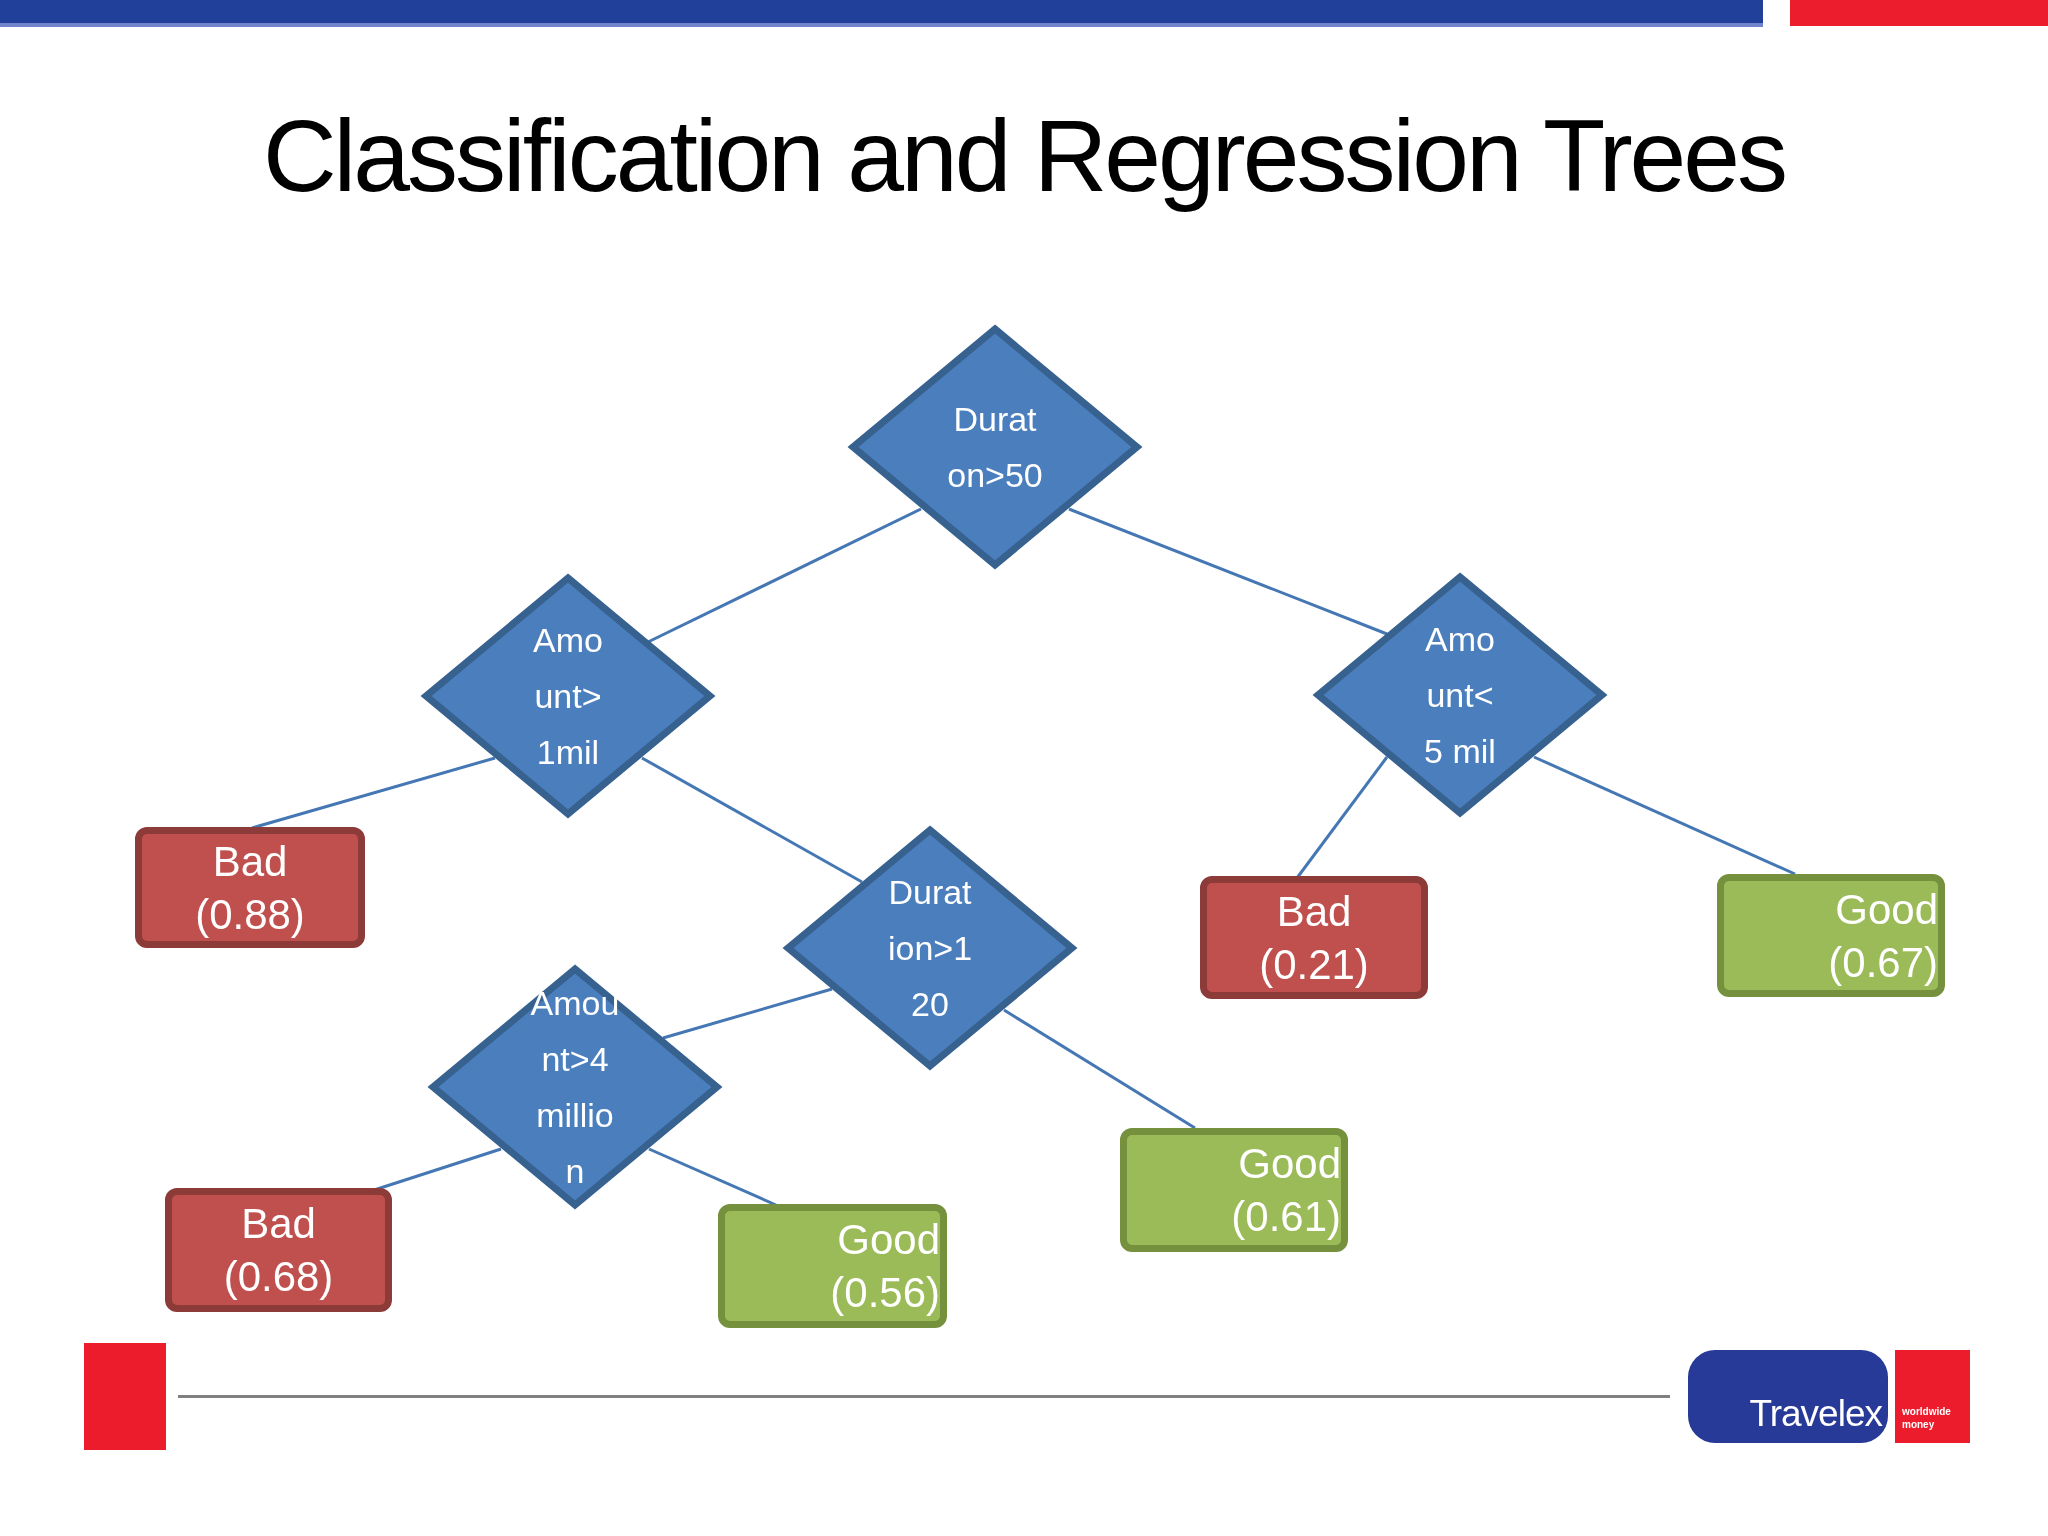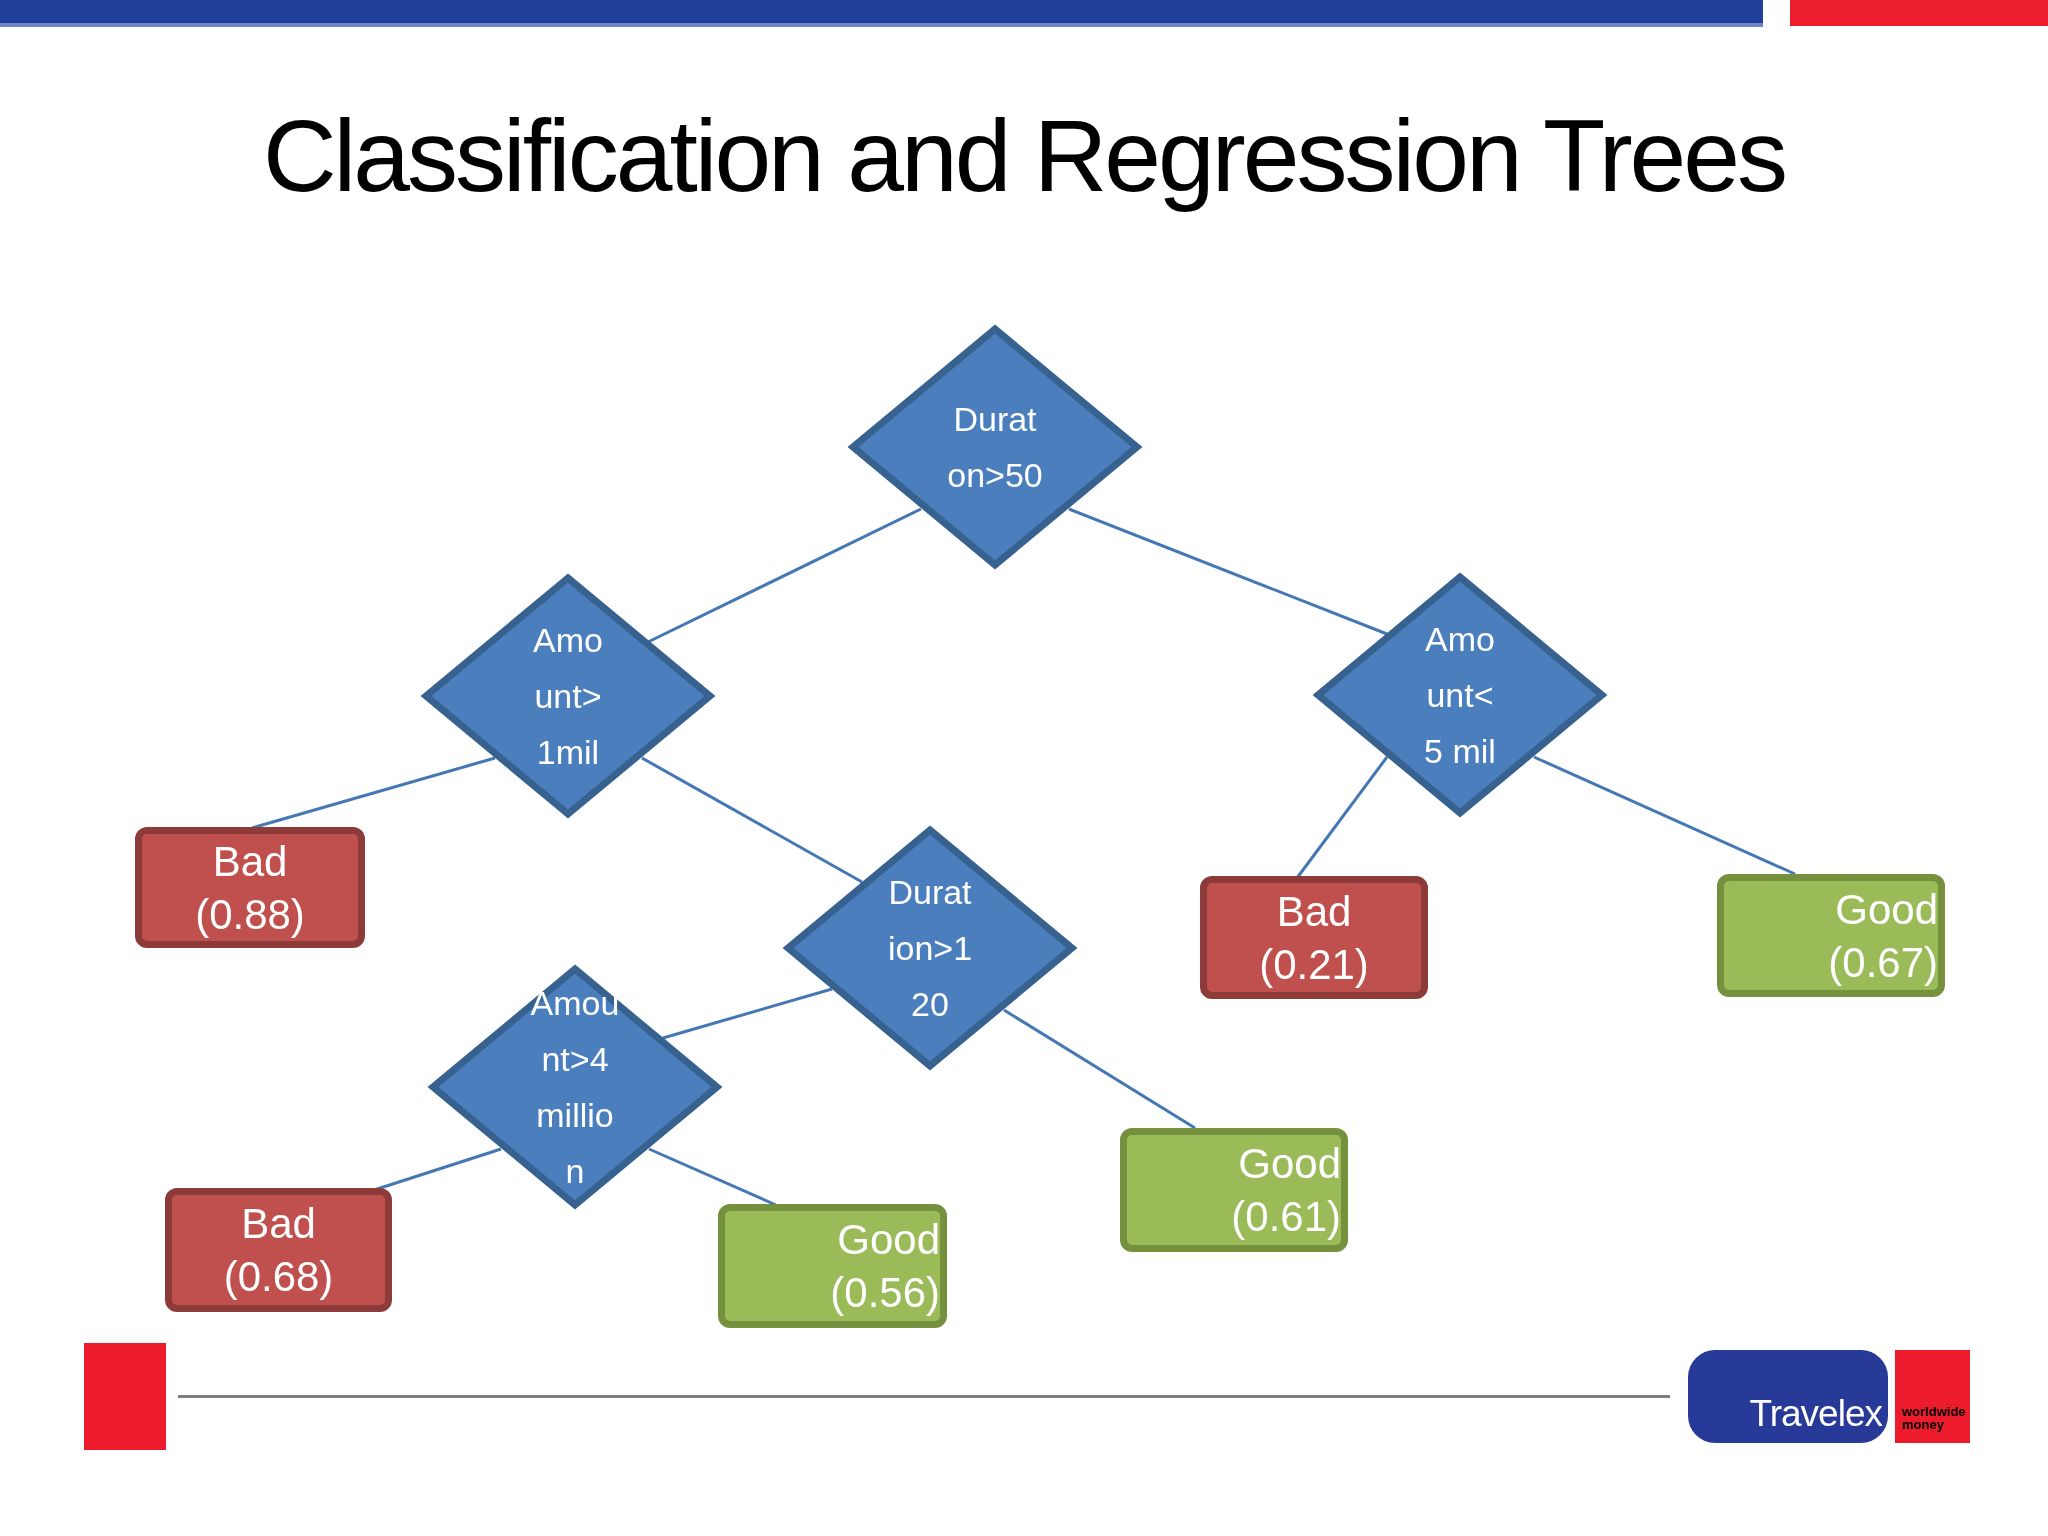--- a/index.html
+++ b/index.html
@@ -42,21 +42,21 @@
   .leaf.bad{background:var(--bad_fill);border:7px solid var(--bad_border);}
   .leaf.good{background:var(--good_fill);border:7px solid var(--good_border);align-items:flex-end;}
 
   
   .footer-red-square{position:absolute;left:84px;top:1343px;width:82px;height:107px;background:var(--logo_red);}
   .footer-line{position:absolute;left:178px;top:1395px;width:1492px;height:3px;background:var(--divider_gray);}
 
   .tx-blue{position:absolute;left:1688px;top:1350px;width:200px;height:93px;background:var(--logo_blue);border-radius:27px;}
   .tx-wordmark{position:absolute;right:6px;bottom:8px;color:#fff;font-size:37px;letter-spacing:-1px;}
   .tx-red{position:absolute;left:1895px;top:1350px;width:75px;height:93px;background:var(--logo_red);}
-  .tx-tagline{position:absolute;left:7px;bottom:12px;color:#000000;font-size:13px;line-height:13px;font-weight:bold;}
+  .tx-tagline{position:absolute;left:7px;bottom:12px;color:#ffffff;font-size:10px;line-height:13px;font-weight:bold;}
 </style>
 </head>
 <body>
 
 <div class="slide">
 
   <div class="bar-blue"></div>
   <div class="bar-red"></div>
 
   <div class="title">Classification and Regression Trees</div>

